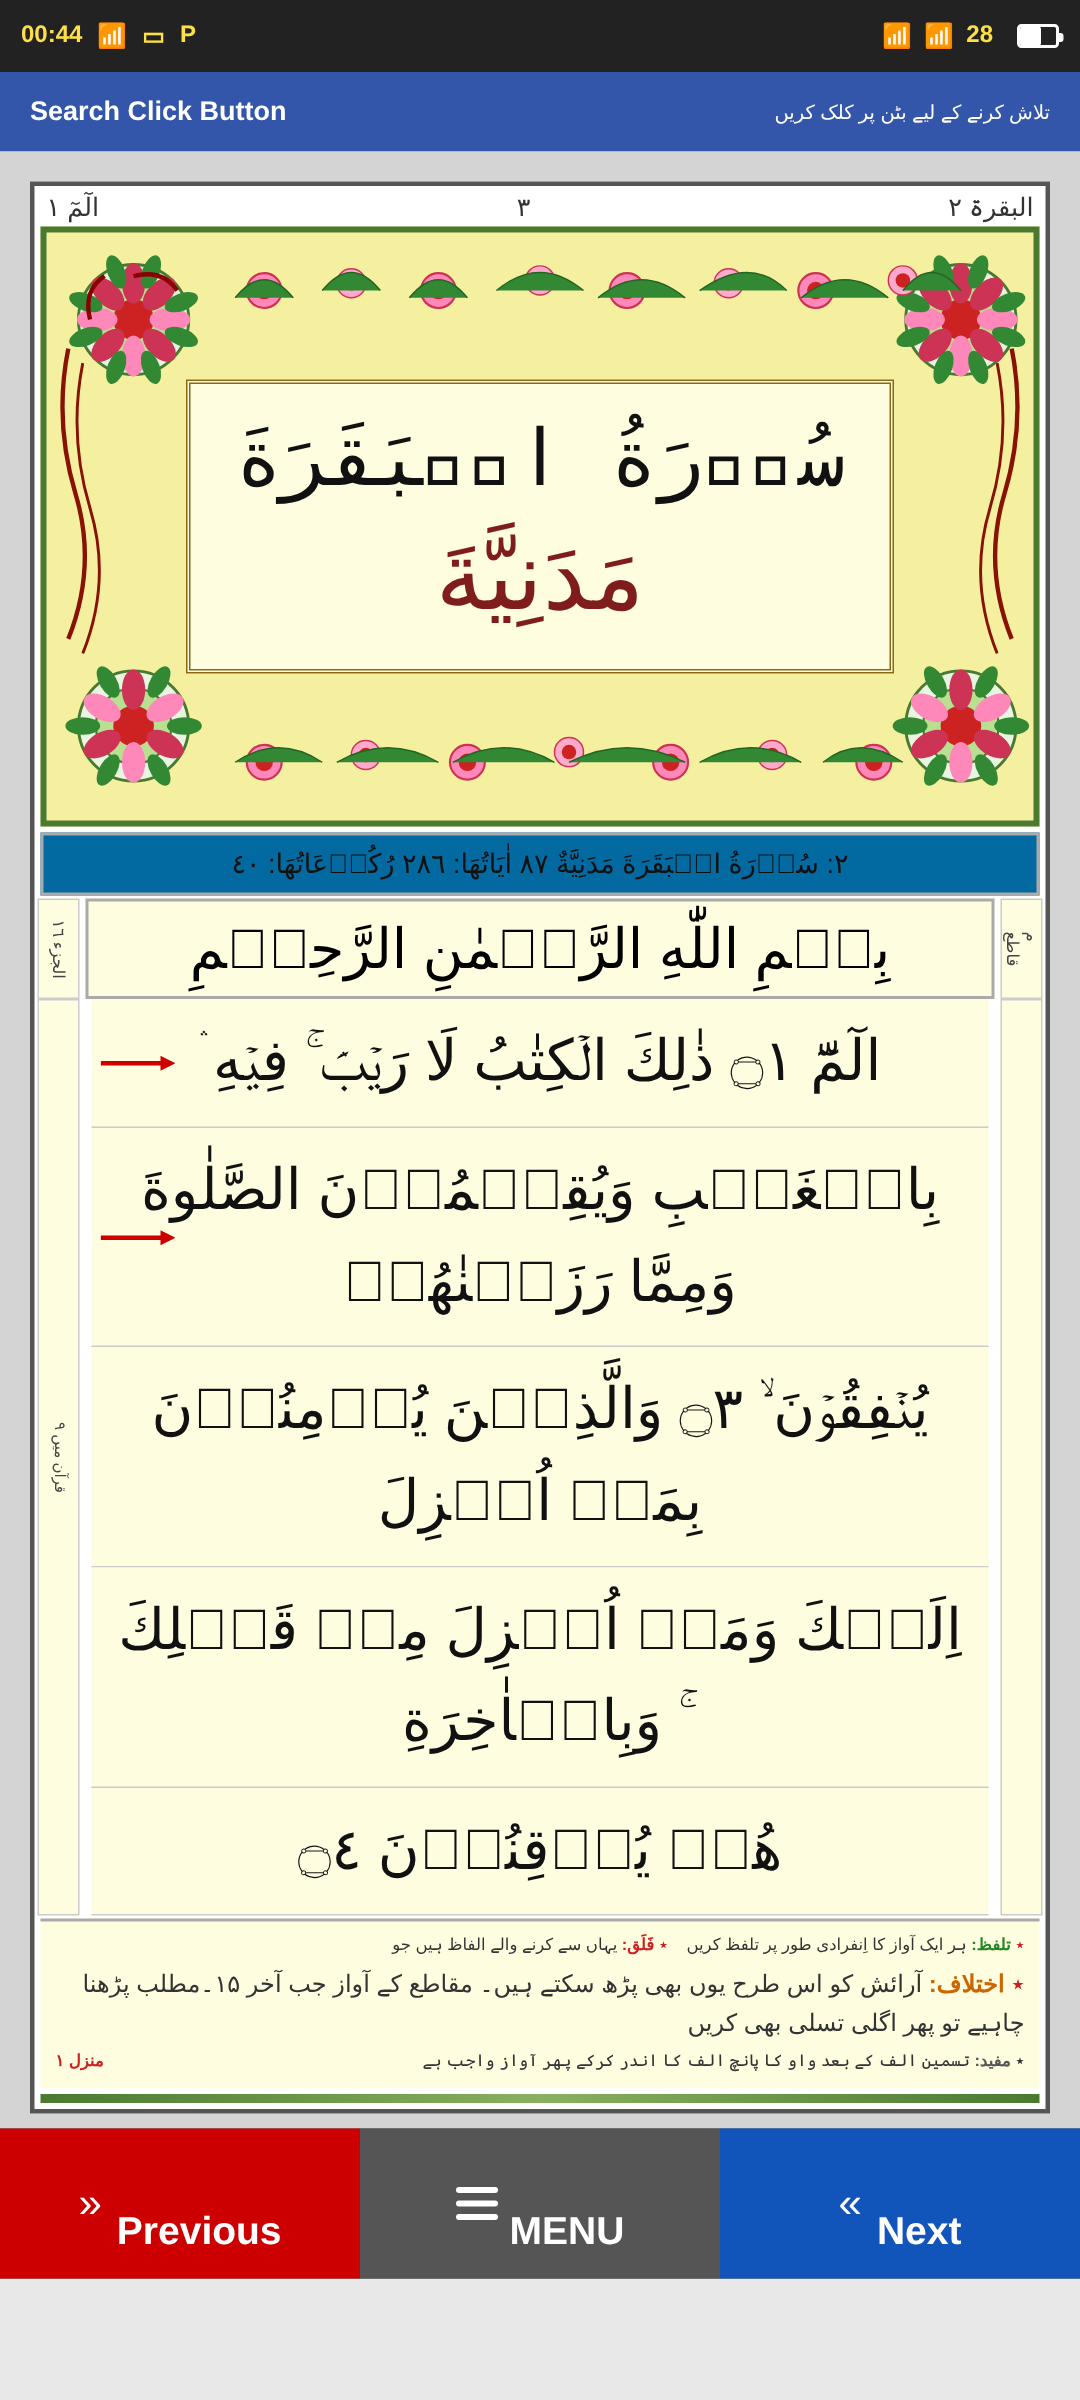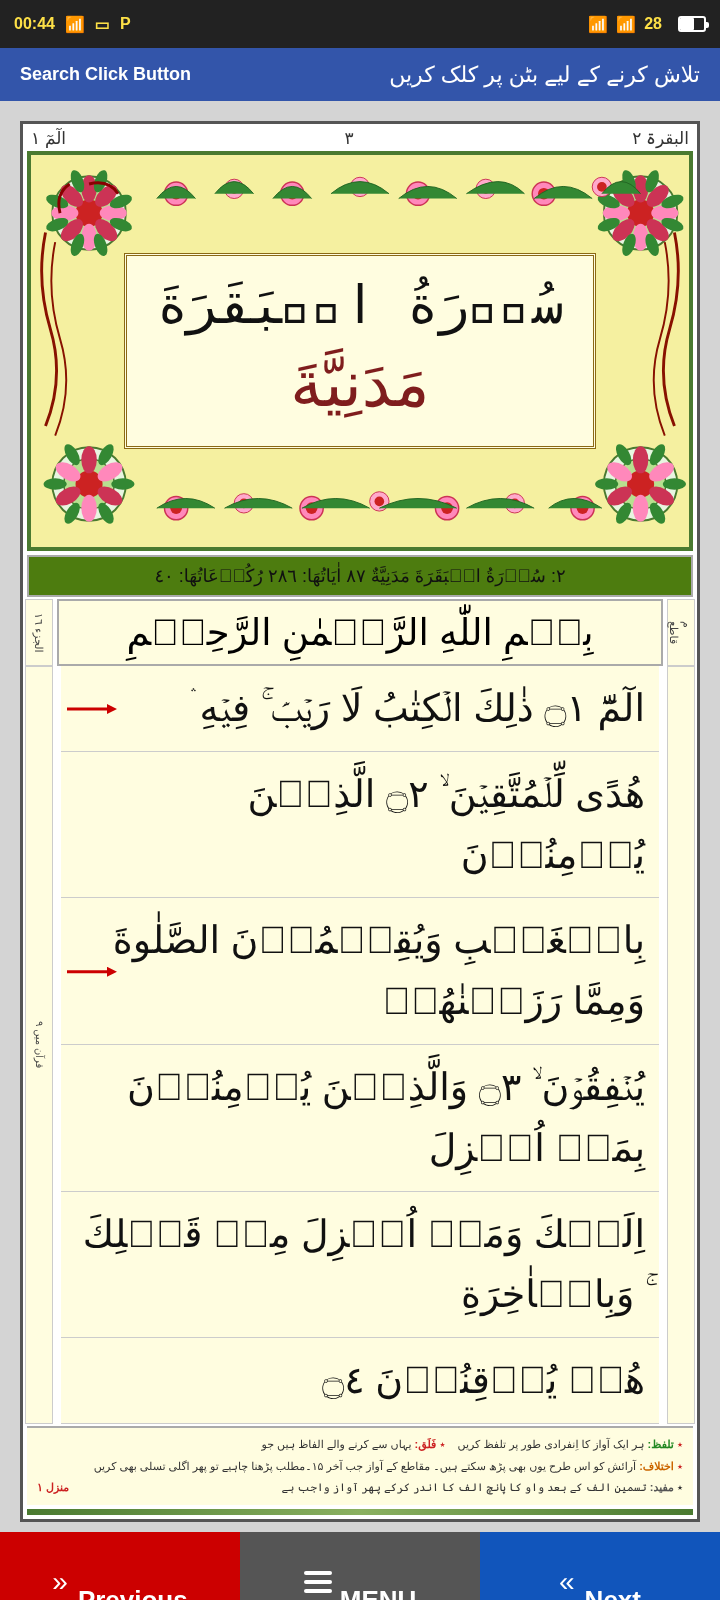--- a/index.html
+++ b/index.html
@@ -61,21 +61,21 @@
       padding: 10px 20px;
       height: 53px;
     }
     .search-bar-left {
       color: white;
       font-size: 18px;
       font-weight: bold;
     }
     .search-bar-right {
       color: white;
-      font-size: 22px;
+      font-size: 13px;
       font-family: 'Arial', sans-serif;
       direction: rtl;
       text-align: center;
     }
 
     
     #main-content {
       background: #d4d4d4;
       padding: 20px 20px 10px 20px;
     }
@@ -136,21 +136,21 @@
     .surah-subtitle-arabic {
       font-size: 64px;
       color: #7f1d1d;
       line-height: 1.3;
       direction: rtl;
       font-family: 'Arial Unicode MS', Arial, sans-serif;
     }
 
     
     #surah-info-strip {
-      background: #4d7c0f;
+      background: #0369a1;
       border: 2px solid #aaa;
       margin: 2px 4px;
       padding: 8px 14px;
       text-align: center;
       font-size: 18px;
       direction: rtl;
       font-family: 'Arial Unicode MS', Arial, sans-serif;
       color: #111;
     }
 
@@ -166,20 +166,21 @@
       font-family: 'Arial Unicode MS', Arial, sans-serif;
       position: relative;
     }
 
     
     .ayah-row {
       background: #fffde0;
       border-bottom: 1px solid #ccc;
       margin: 0 4px;
       padding: 12px 14px;
+      text-align: center;
       font-size: 38px;
       direction: rtl;
       font-family: 'Arial Unicode MS', Arial, sans-serif;
       line-height: 1.6;
       color: #111;
     }
 
     
     #ayah-section {
       position: relative;
@@ -486,23 +487,20 @@
       </div>
       <div style="margin:0 30px;">
 
         <div style="position:relative;">
           <div style="position:absolute; left:10px; top:50%; transform:translateY(-50%); width:50px; height:10px; background:#cc0000; clip-path:polygon(100% 50%, 80% 0, 80% 35%, 0 35%, 0 65%, 80% 65%, 80% 100%);"></div>
           <div class="ayah-row">
             <span>الٓمّٓ ۝١ ذٰلِكَ الۡكِتٰبُ لَا رَيۡبَۛ ۚ فِيۡهِ ۛ</span>
           </div>
         </div>
 
-        <div class="ayah-row">
-          <span>هُدًى لِّلۡمُتَّقِيۡنَ ۙ ۝٢ الَّذِيۡنَ يُؤۡمِنُوۡنَ</span>
-        </div>
 
         <div style="position:relative;">
           <div style="position:absolute; left:10px; top:50%; transform:translateY(-50%); width:50px; height:10px; background:#cc0000; clip-path:polygon(100% 50%, 80% 0, 80% 35%, 0 35%, 0 65%, 80% 65%, 80% 100%);"></div>
           <div class="ayah-row">
             <span>بِالۡغَيۡبِ وَيُقِيۡمُوۡنَ الصَّلٰوةَ وَمِمَّا رَزَقۡنٰهُمۡ</span>
           </div>
         </div>
 
         <div class="ayah-row">
           <span>يُنۡفِقُوۡنَ ۙ ۝٣ وَالَّذِيۡنَ يُؤۡمِنُوۡنَ بِمَاۤ اُنۡزِلَ</span>
@@ -516,21 +514,21 @@
           <span>هُمۡ يُوۡقِنُوۡنَ ۝٤</span>
         </div>
       </div>
       <div style="position:absolute; right:-2px; top:0; bottom:0; width:28px; background:#fffde0; border:1px solid #ccc; z-index:5;"></div>
     </div>
 
     <div id="footer-notes">
       <div style="margin-bottom:4px; font-size:11px; direction:rtl;">
         <span style="color:#cc2222;">٭</span> <span style="font-weight:bold; color:#228822;">تلفظ:</span> ہر ایک آواز کا اِنفرادی طور پر تلفظ کریں &nbsp;&nbsp; <span style="color:#cc2222;">٭</span> <span style="font-weight:bold; color:#cc2222;">فَلَق:</span> یہاں سے کرنے والے الفاظ ہیں جو
       </div>
-      <div style="margin-bottom:4px; font-size:11px; direction:rtl;text-align:right;">
+      <div style="margin-bottom:4px; font-size:16px; direction:rtl;text-align:right;">
         <span style="color:#cc2222;">٭</span> <span style="font-weight:bold; color:#cc6600;">اختلاف:</span> آرائش کو اس طرح یوں بھی پڑھ سکتے ہیں۔ مقاطع کے آواز جب آخر ١۵۔مطلب پڑھنا چاہیے تو پھر اگلی تسلی بھی کریں
       </div>
       <div style="font-size:11px; direction:rtl; display:flex; justify-content:space-between;">
         <span>٭ <span style="font-weight:bold; color:#555;">مفید:</span> تسمین الف کے بعد واو کا پانچ الف کا اندر کرکے پھر آواز واجب ہے</span>
         <span style="color:#cc2222; font-weight:bold;">منزل ١</span>
       </div>
     </div>
 
     <div style="height:6px; background: linear-gradient(90deg,#4a7a30,#8ab060,#4a7a30); margin:0 4px 4px 4px;"></div>
   </div>

